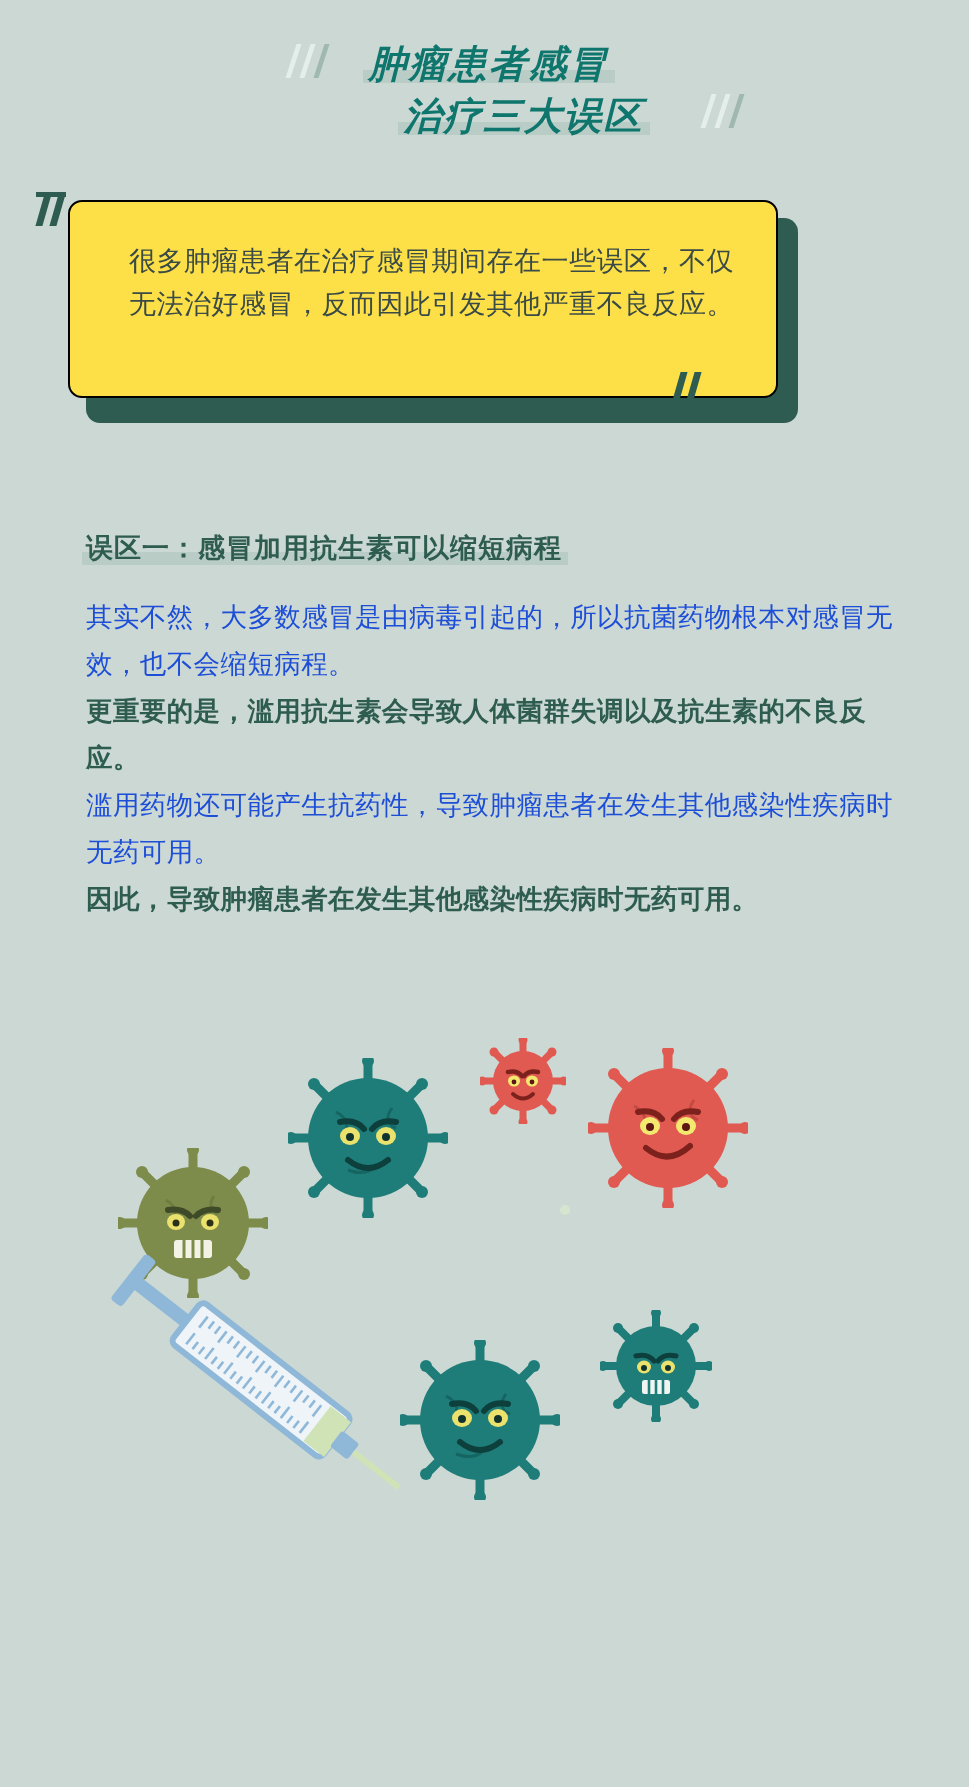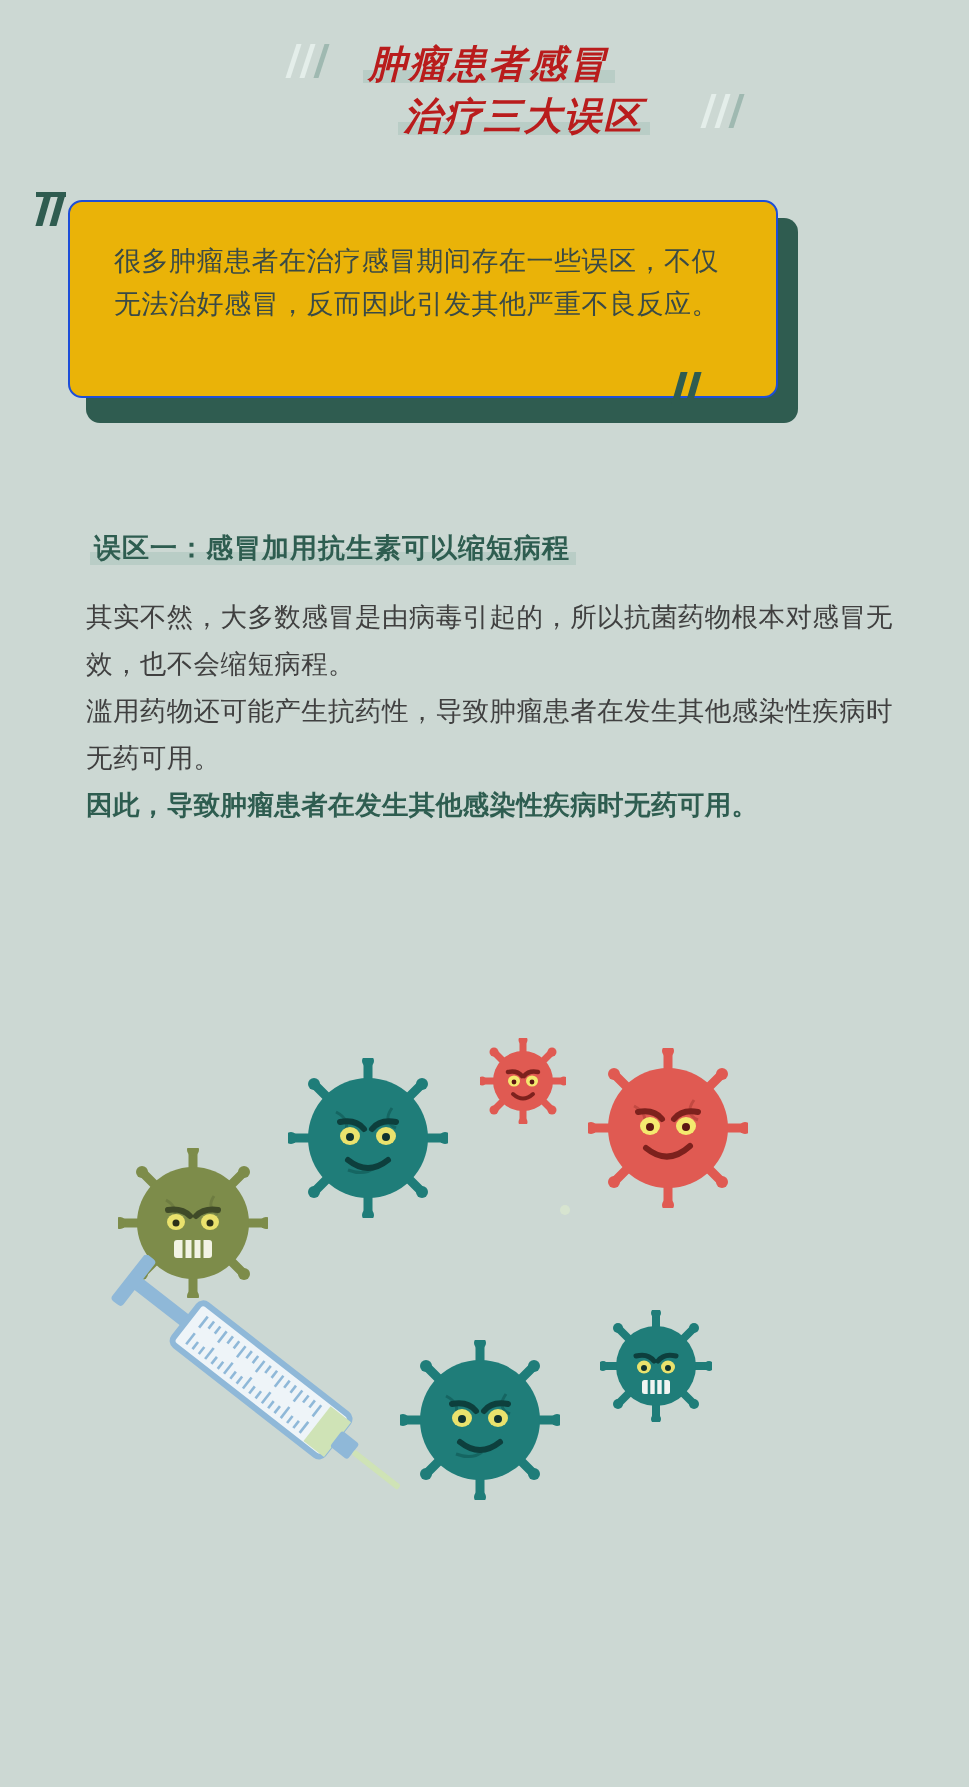--- a/index.html
+++ b/index.html
@@ -23,21 +23,21 @@
     width: 969px;
     text-align: center;
   }
   .title-row {
     position: relative;
     display: inline-block;
     font-size: 38px;
     font-weight: bold;
     font-style: italic;
     letter-spacing: 2px;
-    color: #b91c1c;
+    color: #0f766e;
     line-height: 52px;
   }
   .title-row.line1 { margin-left: 8px; }
   .title-row.line2 { margin-left: 78px; text-align: center; }
   .title-hl {
     position: relative;
     z-index: 2;
   }
   .title-band {
     position: absolute;
@@ -77,24 +77,25 @@
     height: 205px;
     background: #2f5c50;
     border-radius: 14px;
   }
   .card {
     position: absolute;
     left: 0;
     top: 0;
     width: 710px;
     height: 198px;
-    background: #eab308;
-    border: 2px solid #1d4ed8;
+    background: #fde047;
+    border: 2px solid #000000;
     border-radius: 14px;
     box-sizing: border-box;
+    text-align: right;
   }
   .card-text {
     position: absolute;
     left: 44px;
     top: 38px;
     width: 620px;
     font-size: 27px;
     line-height: 43px;
     color: #3a4a46;
     letter-spacing: 0.5px;
@@ -127,39 +128,38 @@
     width: 810px;
   }
   .sec-head {
     position: relative;
     display: inline-block;
     font-size: 27px;
     font-weight: bold;
     color: #2e5d50;
     letter-spacing: 1px;
     line-height: 40px;
-    margin-left: 8px;
   }
   .sec-head .hl-band {
     position: absolute;
     left: -4px;
     right: -6px;
     bottom: 3px;
     height: 13px;
     background: #b9cdc6;
     z-index: 1;
   }
   .sec-head span.txt {
     position: relative;
     z-index: 2;
   }
   .body-p {
     font-size: 26.5px;
     line-height: 47px;
-    color: #404040;
+    color: #1d4ed8;
     letter-spacing: 0.4px;
     margin: 0;
   }
   .body-p.first { margin-top: 26px; }
   .body-p.strong {
     color: #2e5d50;
     font-weight: bold;
   }
 
   
@@ -222,20 +222,21 @@
   <div class="qm-cross" style="left:0; top:28px;"></div>
 </div>
 
 <div class="section">
   <div class="sec-head">
     <span class="hl-band"></span>
     <span class="txt">误区一：感冒加用抗生素可以缩短病程</span>
   </div>
 
   <p class="body-p first">其实不然，大多数感冒是由病毒引起的，所以抗菌药物根本对感冒无效，也不会缩短病程。</p>
+  <p class="body-p strong">更重要的是，滥用抗生素会导致人体菌群失调以及抗生素的不良反应。</p>
   <p class="body-p">滥用药物还可能产生抗药性，导致肿瘤患者在发生其他感染性疾病时无药可用。</p>
   <p class="body-p strong">因此，导致肿瘤患者在发生其他感染性疾病时无药可用。</p>
 </div>
 
 <div class="illustration">
 
   <div class="virus" style="left:118px; top:148px;">
     <svg width="150" height="150" viewBox="0 0 150 150">
       <g stroke="#7d8c4a" stroke-width="9" stroke-linecap="round">
         <line x1="75" y1="20" x2="75" y2="2"></line>

